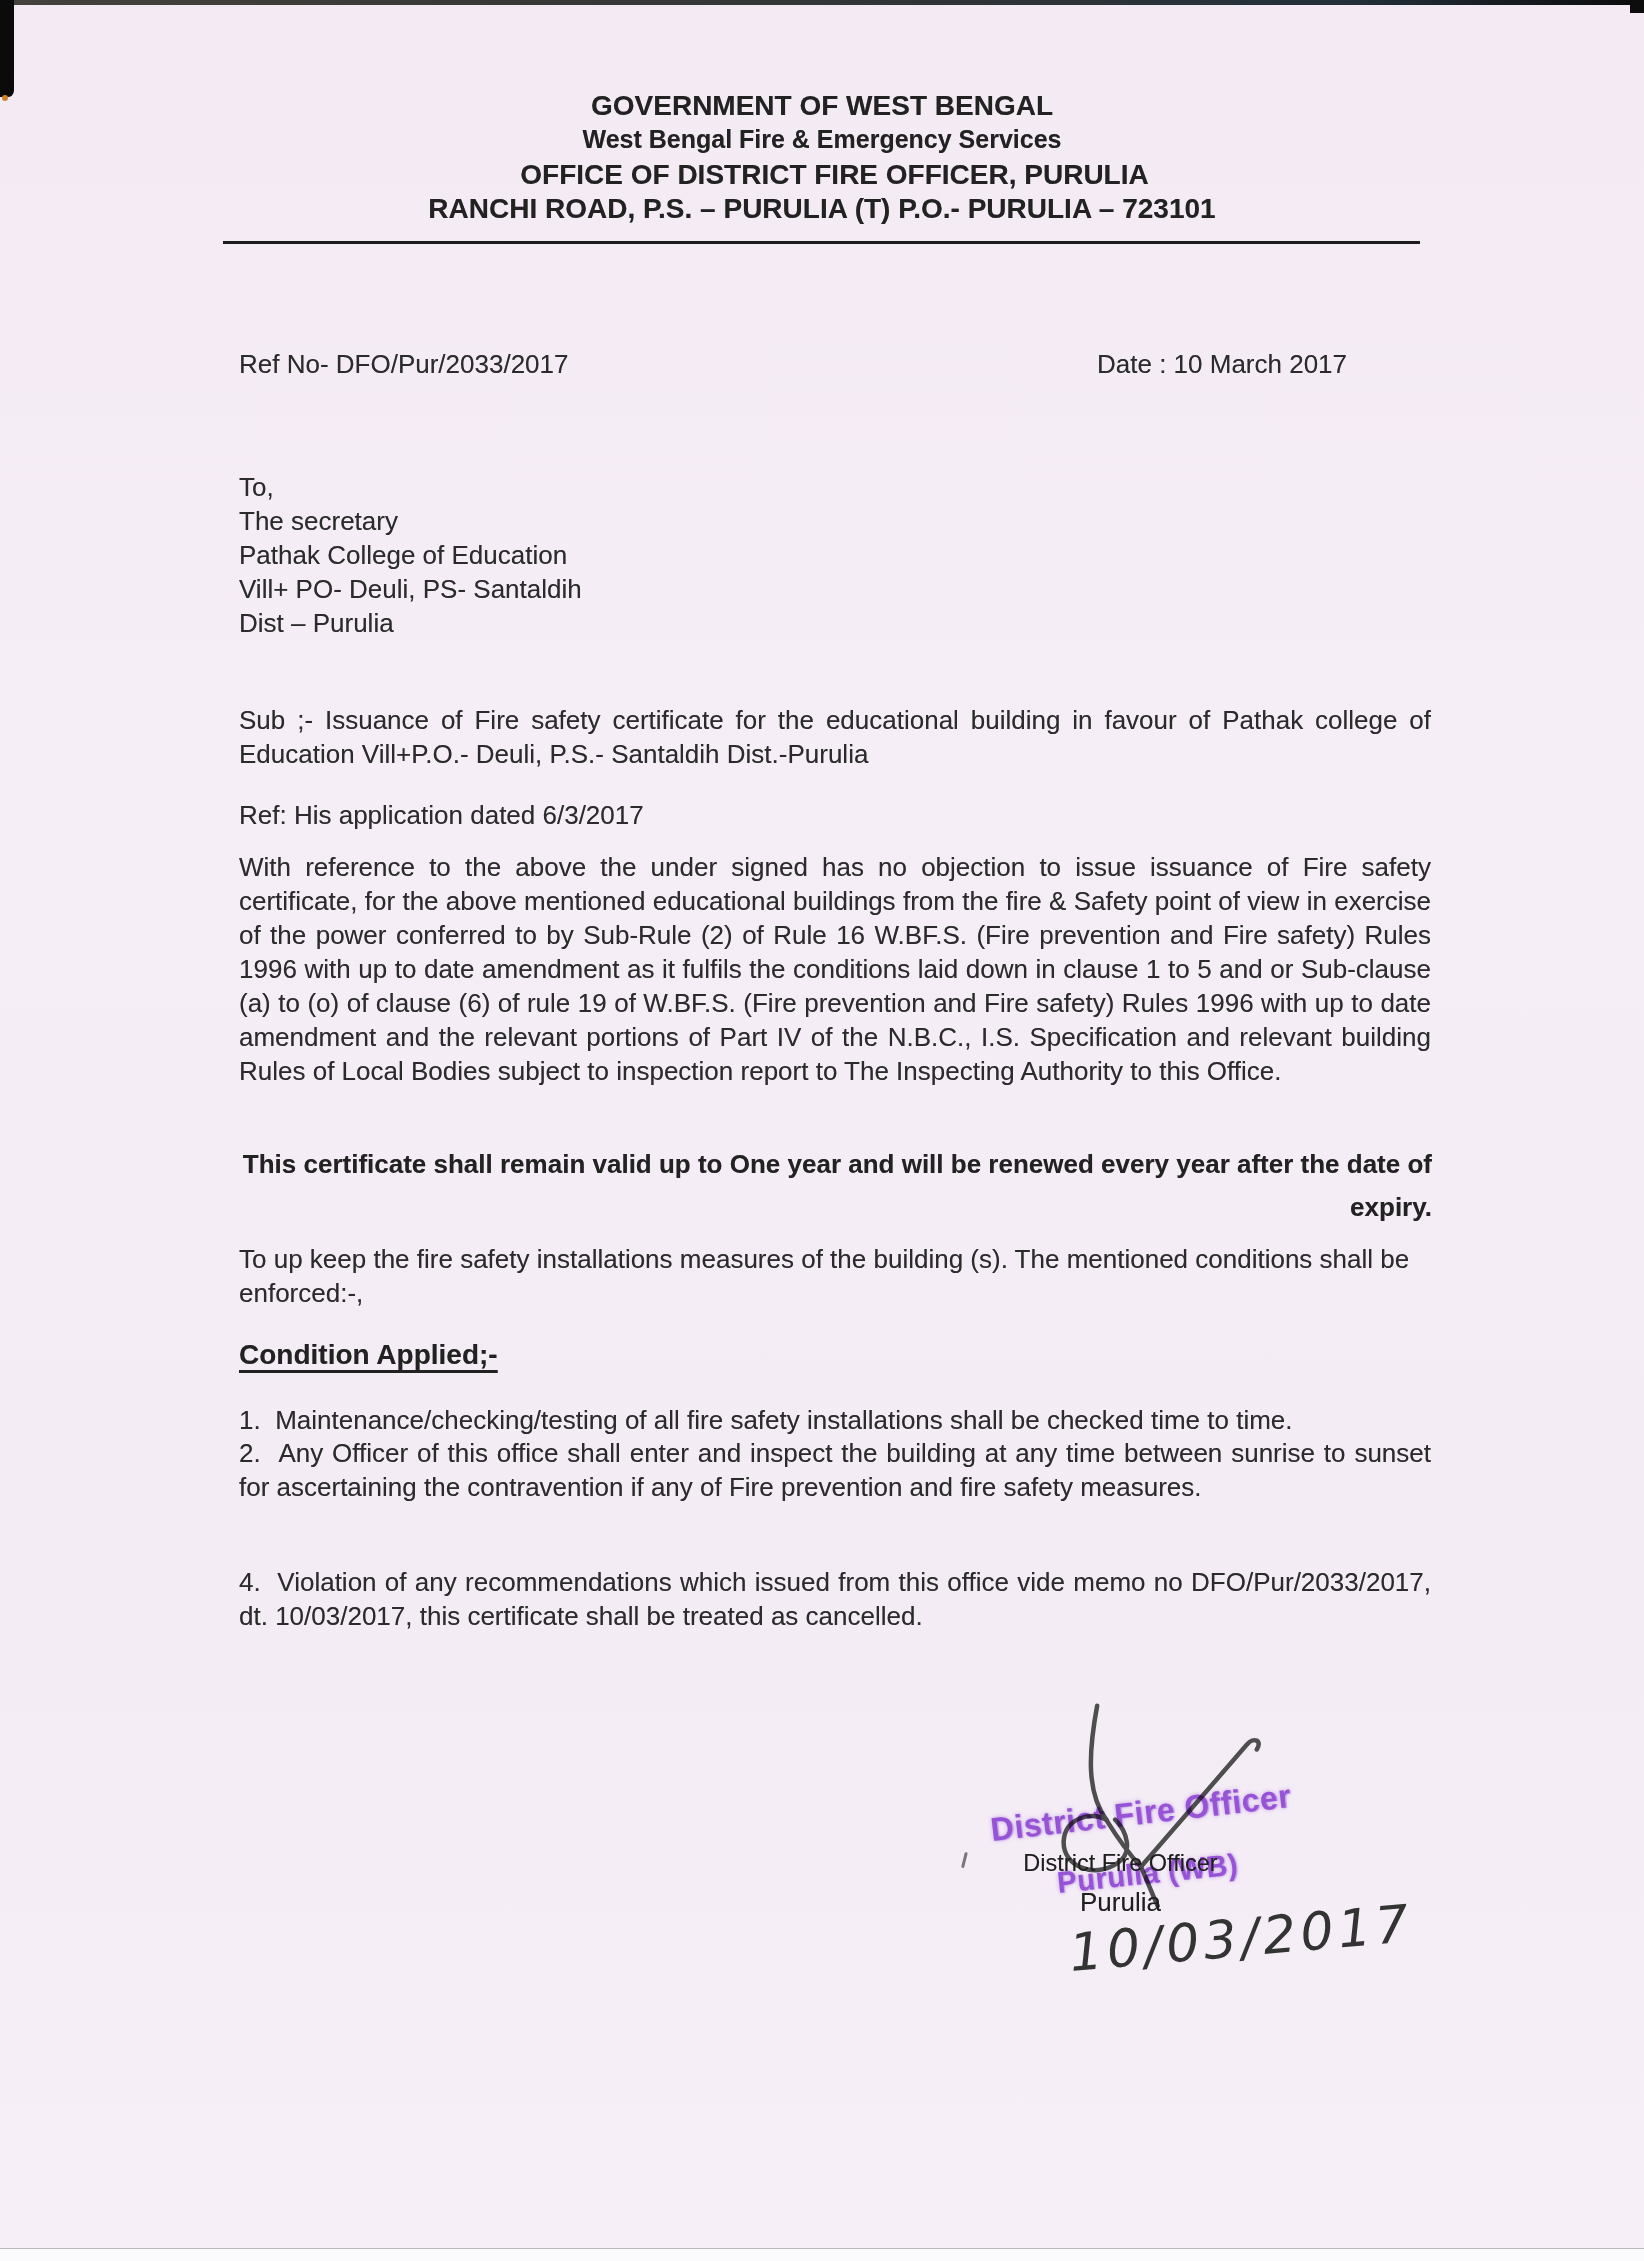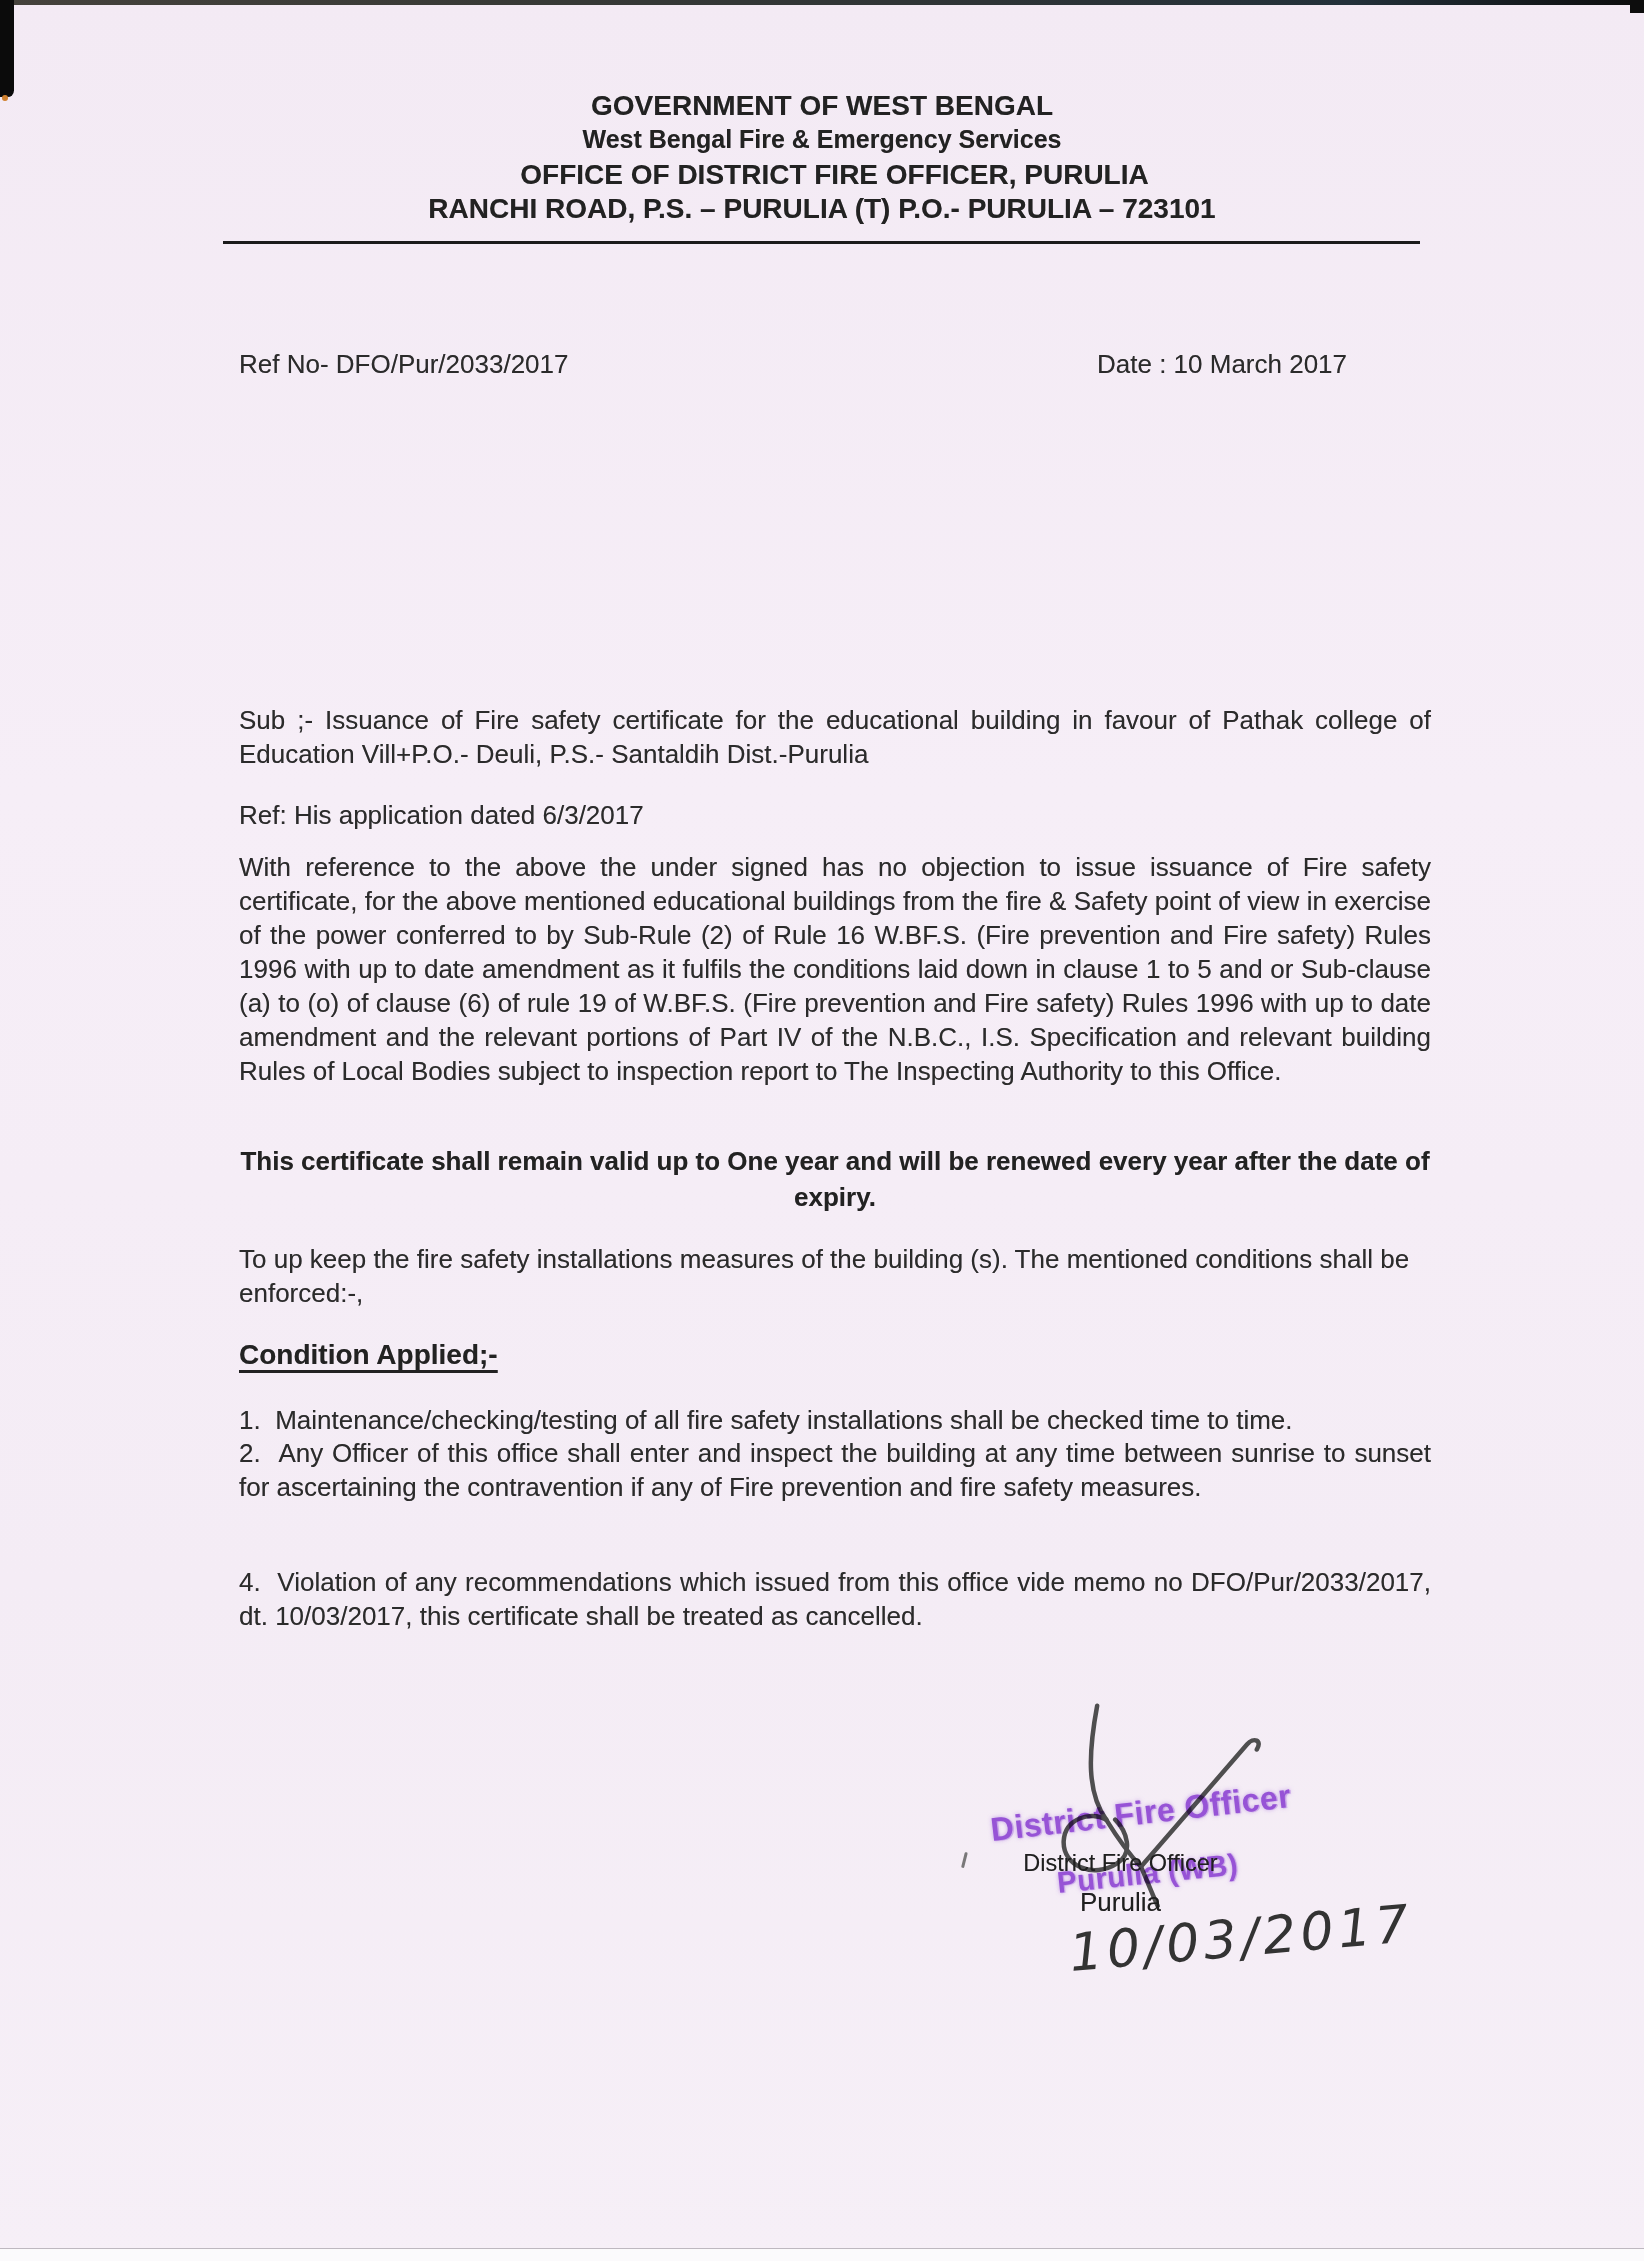--- a/index.html
+++ b/index.html
@@ -48,21 +48,21 @@
   .rule { position: absolute; top: 241px; left: 223px; width: 1197px; height: 2.6px; background: #1b1b1b; }
 
   
   .abs { position: absolute; margin: 12px; font-size: 26px; line-height: 34px; }
   .ref-no   { left: 227px; top: 335px; }
   .date     { left: 1085px; top: 335px; }
   .recipient{ left: 227px; top: 458px; }
   .subject  { left: 227px; top: 691px; width: 1192px; text-align: justify; }
   .ref-line { left: 227px; top: 786px; }
   .body-para{ left: 227px; top: 838px; width: 1192px; text-align: justify; }
-  .validity { left: 226px; top: 1131px; width: 1194px; font-weight: bold; text-align: center; line-height: 36px; color: #222; }
+  .validity { left: 226px; top: 1131px; width: 1194px; font-weight: bold; text-align: right; line-height: 43px; color: #222; }
   .upkeep   { left: 227px; top: 1230px; width: 1192px; }
   .cond-head{ left: 227px; top: 1326px; font-size: 28px; font-weight: bold; color: #222;
               text-decoration: underline; text-decoration-thickness: 2.6px; text-underline-offset: 5.8px; }
   .cond-item{ left: 227px; width: 1192px; text-align: justify; }
   .item-1 { top: 1391px; }
   .item-2 { top: 1424px; }
   .item-3 { top: 1520px; }
   .item-4 { top: 1553px; }
 
   
@@ -94,20 +94,27 @@
 
   <div class="h-line h-line1 txt">GOVERNMENT OF WEST BENGAL</div>
   <div class="h-line h-line2 txt">West Bengal Fire &amp; Emergency Services</div>
   <div class="h-line h-line3 txt">OFFICE OF DISTRICT FIRE OFFICER, PURULIA</div>
   <div class="h-line h-line4 txt">RANCHI ROAD, P.S. – PURULIA (T) P.O.- PURULIA – 723101</div>
   <div class="rule"></div>
 
   <p class="abs ref-no txt">Ref No- DFO/Pur/2033/2017</p>
   <p class="abs date txt">Date : 10 March 2017</p>
 
+  <div class="abs recipient">
+    <div class="txt">To,</div>
+    <div class="txt">The secretary</div>
+    <div class="txt">Pathak College of Education</div>
+    <div class="txt">Vill+ PO- Deuli, PS- Santaldih</div>
+    <div class="txt">Dist – Purulia</div>
+  </div>
 
   <p class="abs subject txt">Sub ;- Issuance of Fire safety certificate for the educational building in favour of Pathak college of Education Vill+P.O.- Deuli, P.S.- Santaldih Dist.-Purulia</p>
   <p class="abs ref-line txt">Ref: His application dated 6/3/2017</p>
 
   <p class="abs body-para txt">With reference to the above the under signed has no objection to issue issuance of Fire safety certificate, for the above mentioned educational buildings from the fire &amp; Safety point of view in exercise of the power conferred to by Sub-Rule (2) of Rule 16 W.BF.S. (Fire prevention and Fire safety) Rules 1996 with up to date amendment as it fulfils the conditions laid down in clause 1 to 5 and or Sub-clause (a) to (o) of clause (6) of rule 19 of W.BF.S. (Fire prevention and Fire safety) Rules 1996 with up to date amendment and the relevant portions of Part IV of the N.B.C., I.S. Specification and relevant building Rules of Local Bodies subject to inspection report to The Inspecting Authority to this Office.</p>
 
   <p class="abs validity txt">This certificate shall remain valid up to One year and will be renewed every year after the date of expiry.</p>
 
   <p class="abs upkeep txt">To up keep the fire safety installations measures of the building (s). The mentioned conditions shall be enforced:-,</p>
 

